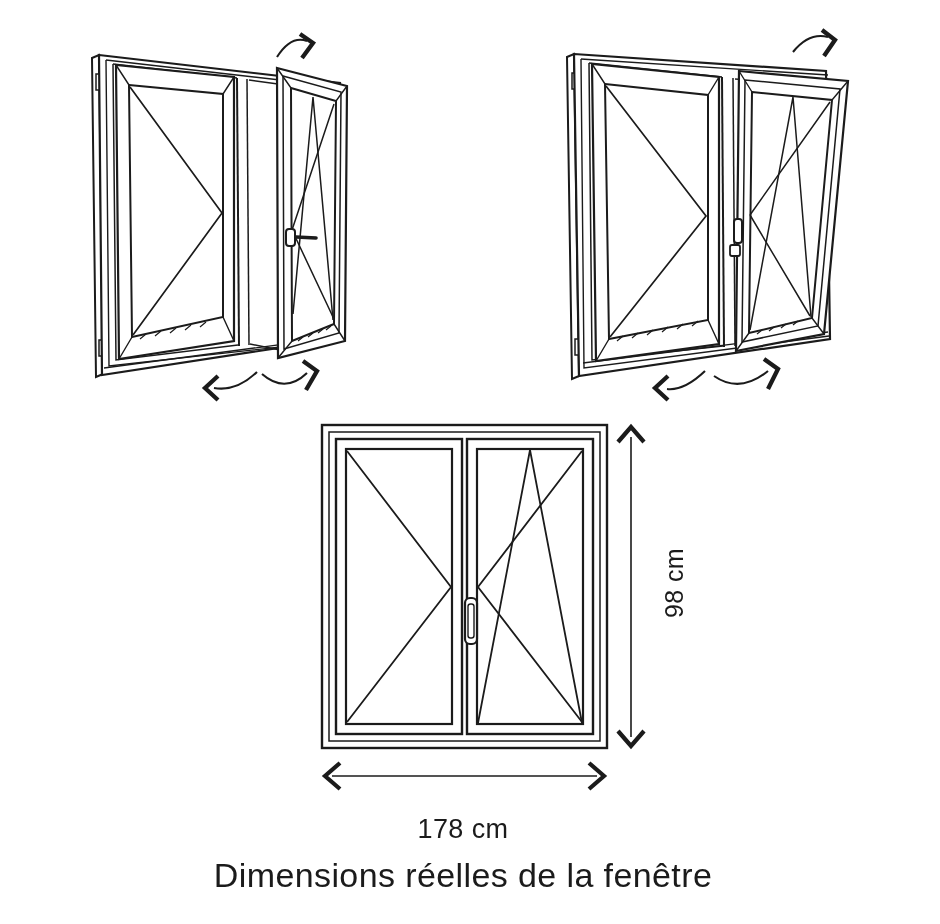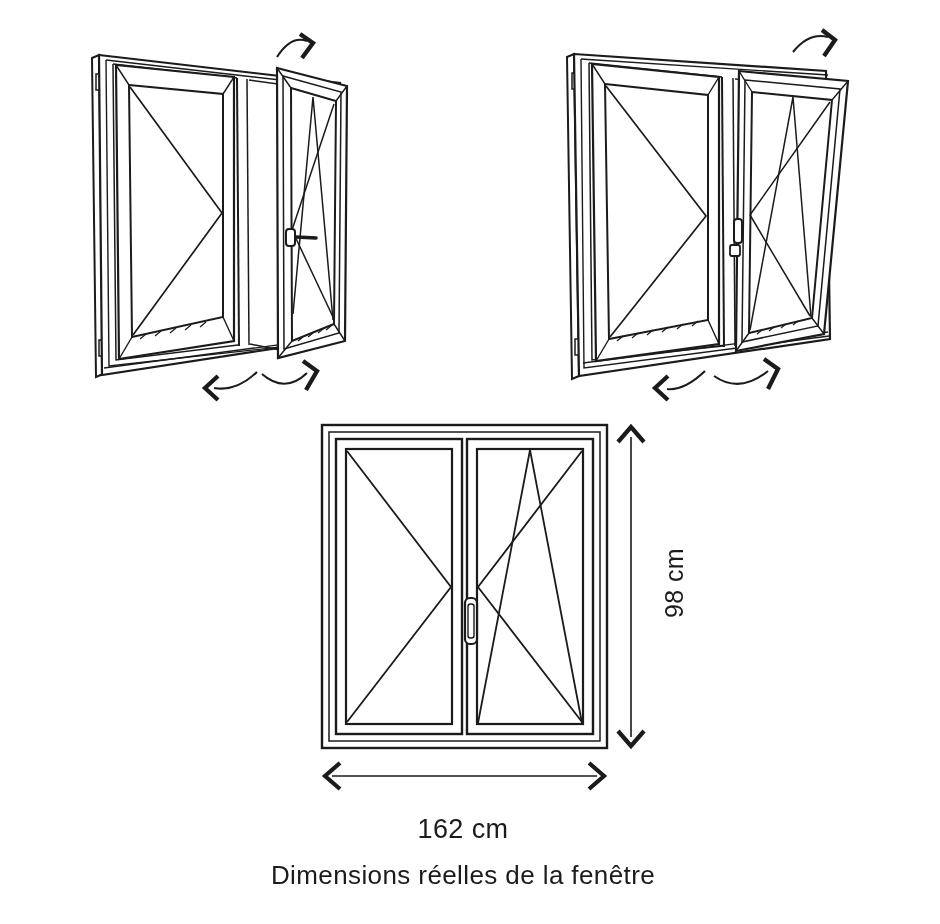--- a/index.html
+++ b/index.html
@@ -9,21 +9,21 @@
   svg path,svg rect,svg line,svg circle{stroke:var(--line,#1b1b1b);fill:none;stroke-linejoin:miter;}
   .fw{fill:#fff;}
   .w12{stroke-width:1.2}.w14{stroke-width:1.4}.w15{stroke-width:1.5}.w16{stroke-width:1.6}
   .w17{stroke-width:1.7}.w18{stroke-width:1.8}.w2{stroke-width:2}.w22{stroke-width:2.2}.w24{stroke-width:2.4}
   .arrow{stroke-width:2.1;fill:none;}
   .head{stroke-width:4.3;fill:none;}
   .dhead{stroke-width:4.2;fill:none;}
   .lbl{position:absolute;transform:translate(-50%,-50%);white-space:nowrap;letter-spacing:.4px;}
   .lbl-height{transform:translate(-50%,-50%) rotate(-90deg);font-size:25px;}
   .lbl-width{font-size:27px;}
-  .lbl-caption{font-size:26px;text-align:right;}
+  .lbl-caption{font-size:34px;text-align:right;}
 </style>
 </head>
 <body>
 
 <div class="stage" style="--line: #1b1b1b; background: rgb(255, 255, 255);">
 
 <svg width="940" height="924" viewBox="0 0 940 924">
 
   <g>
 
@@ -155,16 +155,16 @@
 
     <g>
       <path class="w16" d="M332,776 L597,776"></path>
       <path class="dhead" d="M340,763 L325,776 L340,789"></path>
       <path class="dhead" d="M589,763 L604,776 L589,789"></path>
     </g>
   </g>
 </svg>
 
 <div class="lbl lbl-height" style="left:674px;top:583px;">98 cm</div>
-<div class="lbl lbl-width" style="left:463px;top:829px;">162 cm</div>
+<div class="lbl lbl-width" style="left:463px;top:829px;">178 cm</div>
 <div class="lbl lbl-caption" style="left:463px;top:875px;">Dimensions réelles de la fenêtre</div>
 
 </div>
 
 </body></html>

